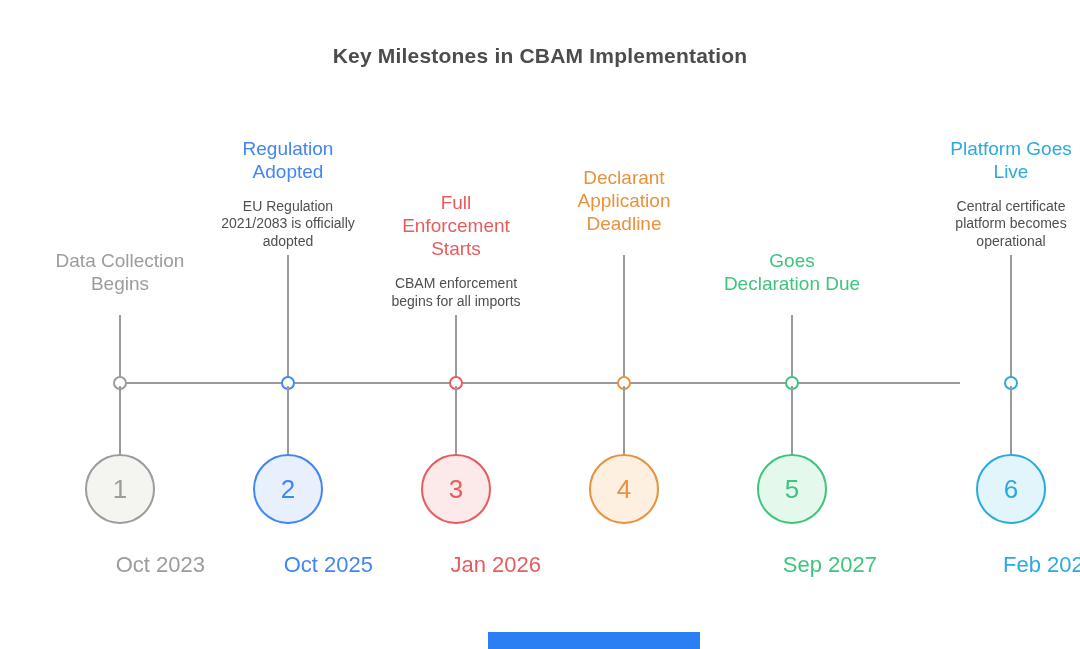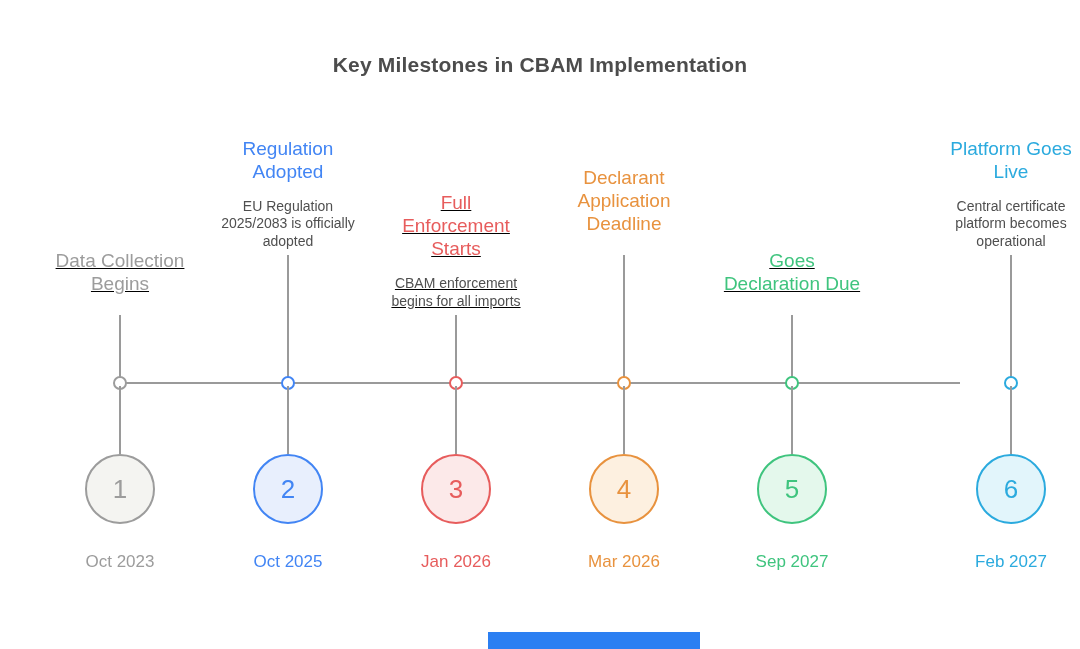--- a/index.html
+++ b/index.html
@@ -1,29 +1,29 @@
 <!DOCTYPE html>
 <html><head>
 <meta charset="utf-8">
 <style>
   html,body{margin:0;padding:0;background:#fff;}
   #canvas{
     position:relative;width:1080px;height:649px;background:#ffffff;overflow:hidden;
     font-family:"Liberation Sans","DejaVu Sans",sans-serif;
   }
   #title{
-    position:absolute;top:53px;left:0;width:100%;text-align:center;
+    position:absolute;top:44px;left:0;width:100%;text-align:center;
     font-size:21px;font-weight:bold;color:#4c4c4c;letter-spacing:.2px;
   }
   #axis{
     position:absolute;left:119px;top:382px;width:841px;height:2px;background:#9a9a9a;
   }
   .col{position:absolute;top:0;width:170px;height:649px;}
   .textblock{position:absolute;left:0;right:0;text-align:center;}
-  .col.low  .textblock{bottom:339px;text-decoration:underline;}
+  .col.low  .textblock{bottom:339px;}
   .col.high .textblock{bottom:399px;}
   .heading{
     font-size:19px;line-height:23px;color:var(--accent);
     max-width:142px;margin:0 auto 15px auto;
   }
   .desc{
     font-size:14px;line-height:17.5px;color:#4f4f4f;
     max-width:156px;margin:0 auto;
   }
   .line-top,.line-bottom{
@@ -37,22 +37,22 @@
     box-sizing:border-box;border-radius:50%;background:#fff;border:2.5px solid var(--accent);
   }
   .bubble{
     position:absolute;left:50%;top:454px;margin-left:-35px;width:70px;height:70px;
     box-sizing:border-box;border-radius:50%;background:var(--fill);
     border:2.5px solid var(--accent);
     display:flex;align-items:center;justify-content:center;
     font-size:26px;color:var(--accent);
   }
   .date{
-    position:absolute;top:552px;left:0;right:0;text-align:center;
-    font-size:17px;font-weight:500;color:var(--accent);
+    position:absolute;top:552px;left:0;right:0;text-align:right;
+    font-size:22px;font-weight:500;color:var(--accent);
   }
   #footer-bar{
     position:absolute;left:488px;top:632px;width:212px;height:17px;background:#2b7ff2;
   }
 </style>
 </head>
 <body>
 
 <div id="canvas">
 
@@ -69,21 +69,21 @@
     <div class="line-bottom"></div>
     <div class="bubble">
         <span>1</span>
       </div>
     <div class="date">Oct 2023</div>
   </div>
 
   <div class="col high" style="left: 203px; --accent: #4285f4; --fill: #e8effd;">
     <div class="textblock">
       <div class="heading">Regulation Adopted</div>
-      <div class="desc">EU Regulation 2025/2083 is officially adopted</div>
+      <div class="desc">EU Regulation 2021/2083 is officially adopted</div>
     </div>
     <div class="line-top"></div>
     <div class="node"></div>
     <div class="line-bottom"></div>
     <div class="bubble">
         <span>2</span>
       </div>
     <div class="date">Oct 2025</div>
   </div>
 
@@ -104,21 +104,20 @@
   <div class="col high" style="left: 539px; --accent: #e8923e; --fill: #fdf0e0;">
     <div class="textblock">
       <div class="heading">Declarant Application Deadline</div>
     </div>
     <div class="line-top"></div>
     <div class="node"></div>
     <div class="line-bottom"></div>
     <div class="bubble">
         <span>4</span>
       </div>
-    <div class="date">Mar 2026</div>
   </div>
 
   <div class="col low" style="left: 707px; --accent: #3fc47e; --fill: #e4f8ec;">
     <div class="textblock">
       <div class="heading">Goes Declaration Due</div>
     </div>
     <div class="line-top"></div>
     <div class="node"></div>
     <div class="line-bottom"></div>
     <div class="bubble">

